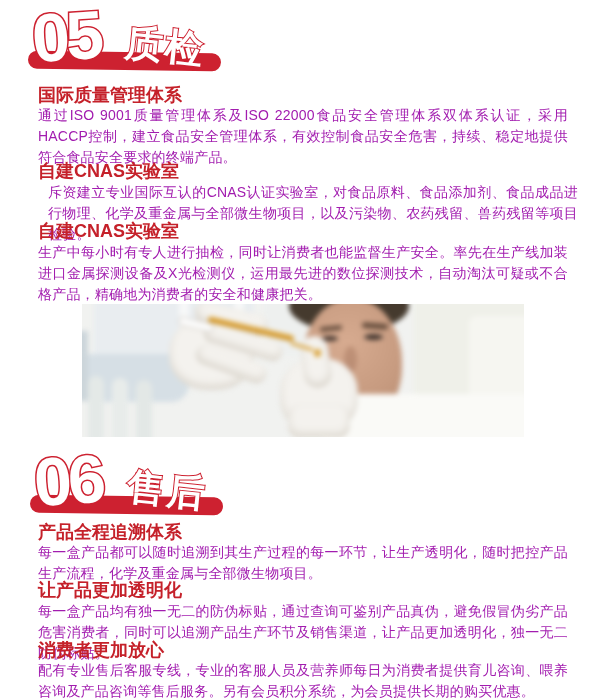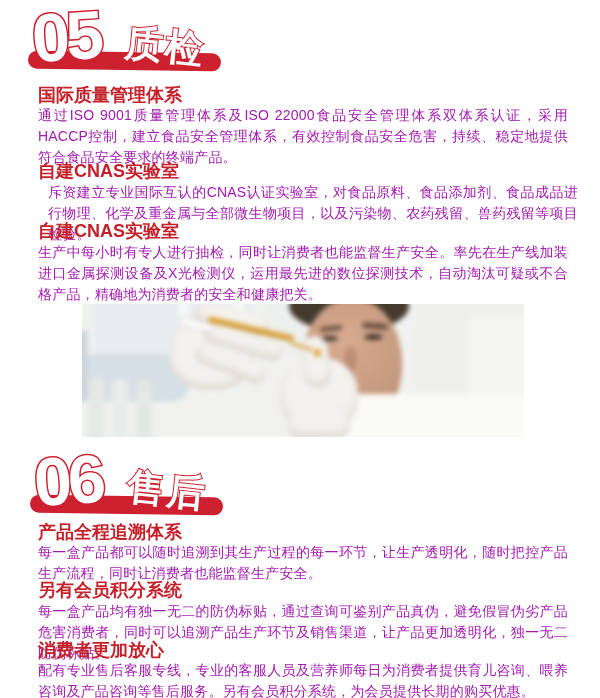--- a/index.html
+++ b/index.html
@@ -132,19 +132,19 @@
   </div>
 </div>
 
 <div class="badge" style="left:30px;top:450px;">
   <div class="badge-bar"></div>
   <div class="badge-number">06</div>
   <div class="badge-label">售后</div>
 </div>
 
 <div class="item-title" style="top:523px;">产品全程追溯体系</div>
-<div class="item-body" style="top:542px;">每一盒产品都可以随时追溯到其生产过程的每一环节，让生产透明化，随时把控产品生产流程，同时让消费者也能监督生产安全。</div>
+<div class="item-body" style="top:542px;">每一盒产品都可以随时追溯到其生产过程的每一环节，让生产透明化，随时把控产品生产流程，化学及重金属与全部微生物项目。</div>
 
-<div class="item-title" style="top:581px;">另有会员积分系统</div>
+<div class="item-title" style="top:581px;">让产品更加透明化</div>
 <div class="item-body" style="top:601px;">每一盒产品均有独一无二的防伪标贴，通过查询可鉴别产品真伪，避免假冒伪劣产品危害消费者，同时可以追溯产品生产环节及销售渠道，让产品更加透明化，独一无二防伪标贴。</div>
 
 <div class="item-title" style="top:641px;">消费者更加放心</div>
 <div class="item-body" style="top:660px;">配有专业售后客服专线，专业的客服人员及营养师每日为消费者提供育儿咨询、喂养咨询及产品咨询等售后服务。另有会员积分系统，为会员提供长期的购买优惠。</div>
 
 </body></html>

